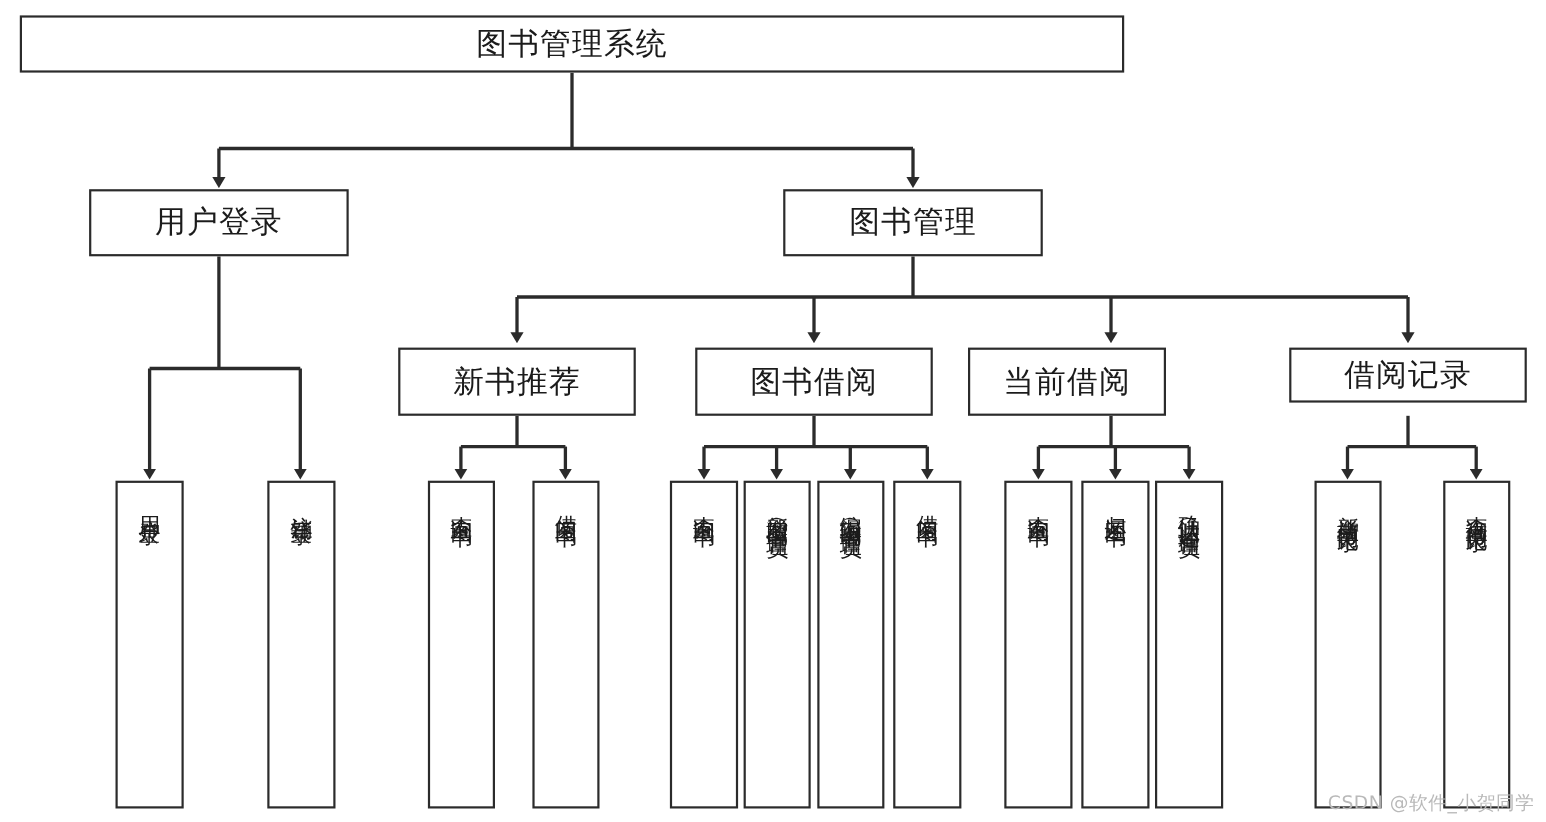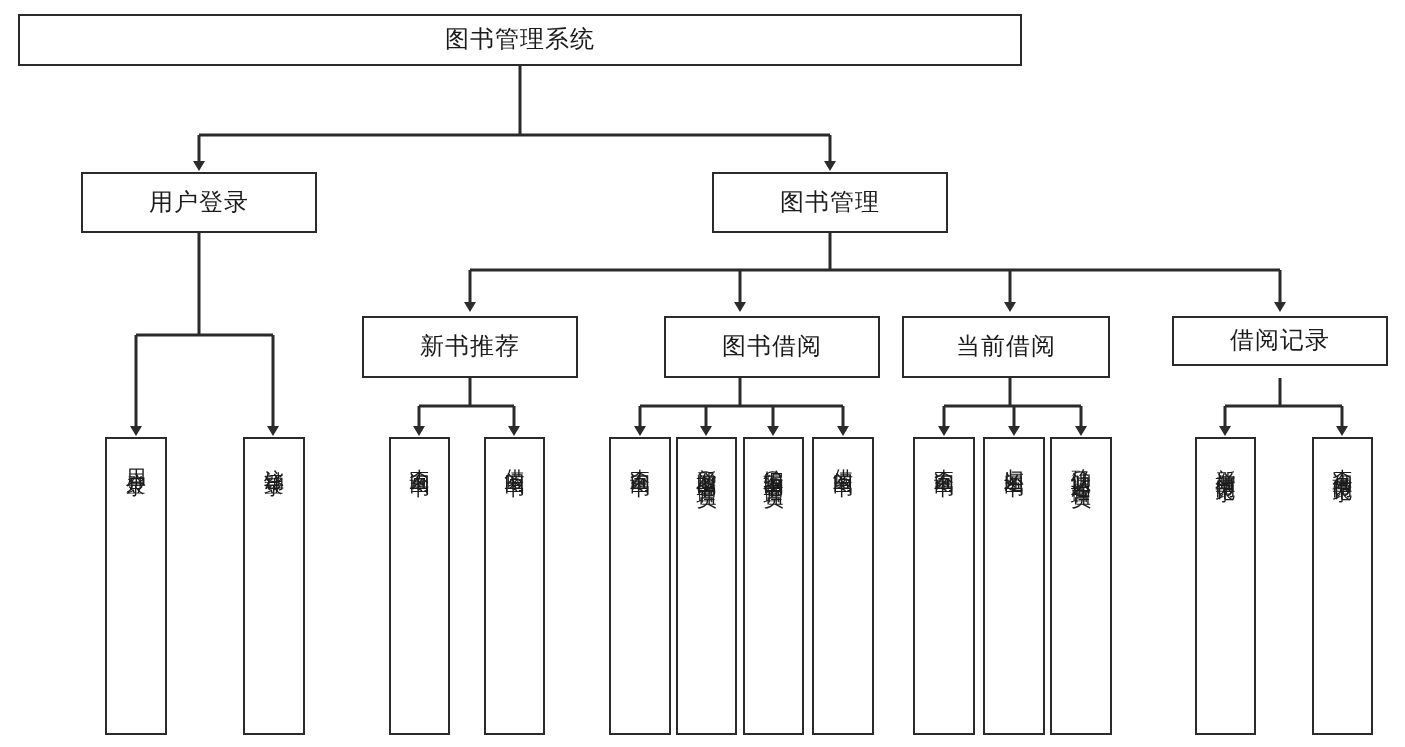--- a/index.html
+++ b/index.html
@@ -33,21 +33,21 @@
     position: absolute;
     box-sizing: border-box;
     background: #ffffff;
     border: 2px solid #2b2b2b;
     display: flex;
     align-items: center;
     justify-content: center;
     text-align: center;
   }
   .node .label {
-    font-size: 24px;
+    font-size: 28px;
     line-height: 1.15;
     letter-spacing: 1px;
     color: #1b1b1b;
     white-space: nowrap;
   }
   .node.leaf .label {
     writing-mode: vertical-rl;
     text-orientation: upright;
     white-space: normal;
     letter-spacing: 3px;
@@ -134,25 +134,25 @@
   </div>
 
   <div class="node" style="left:712px; top:172px; width:236px; height:61px;align-items:center;">
     <span class="label">图书管理</span>
   </div>
 
   <div class="node" style="left:362px; top:316px; width:216px; height:62px;">
     <span class="label">新书推荐</span>
   </div>
 
-  <div class="node" style="left:632px; top:316px; width:216px; height:62px;margin-left:32px;">
+  <div class="node" style="left:632px; top:316px; width:216px; height:62px;">
     <span class="label">图书借阅</span>
   </div>
 
-  <div class="node" style="left:902px; top:316px; width:208px; height:62px;">
+  <div class="node" style="left:880px; top:316px; width:180px; height:62px;">
     <span class="label">当前借阅</span>
   </div>
 
   <div class="node" style="left:1172px; top:316px; width:216px; height:50px;">
     <span class="label">借阅记录</span>
   </div>
 
   <div class="node leaf" style="left:105px; top:437px; width:62px; height:298px;">
     <span class="label">用户登录</span>
   </div>
@@ -190,13 +190,14 @@
     <span class="label">确认归还（管理员）</span>
   </div>
 
   <div class="node leaf" style="left:1195px; top:437px; width:61px; height:298px;">
     <span class="label">新增借阅记录</span>
   </div>
   <div class="node leaf" style="left:1312px; top:437px; width:61px; height:298px;">
     <span class="label">查询借阅记录</span>
   </div>
 
+  <div id="watermark">CSDN @软件_小贺同学</div>
 </div>
 
 </body></html>

